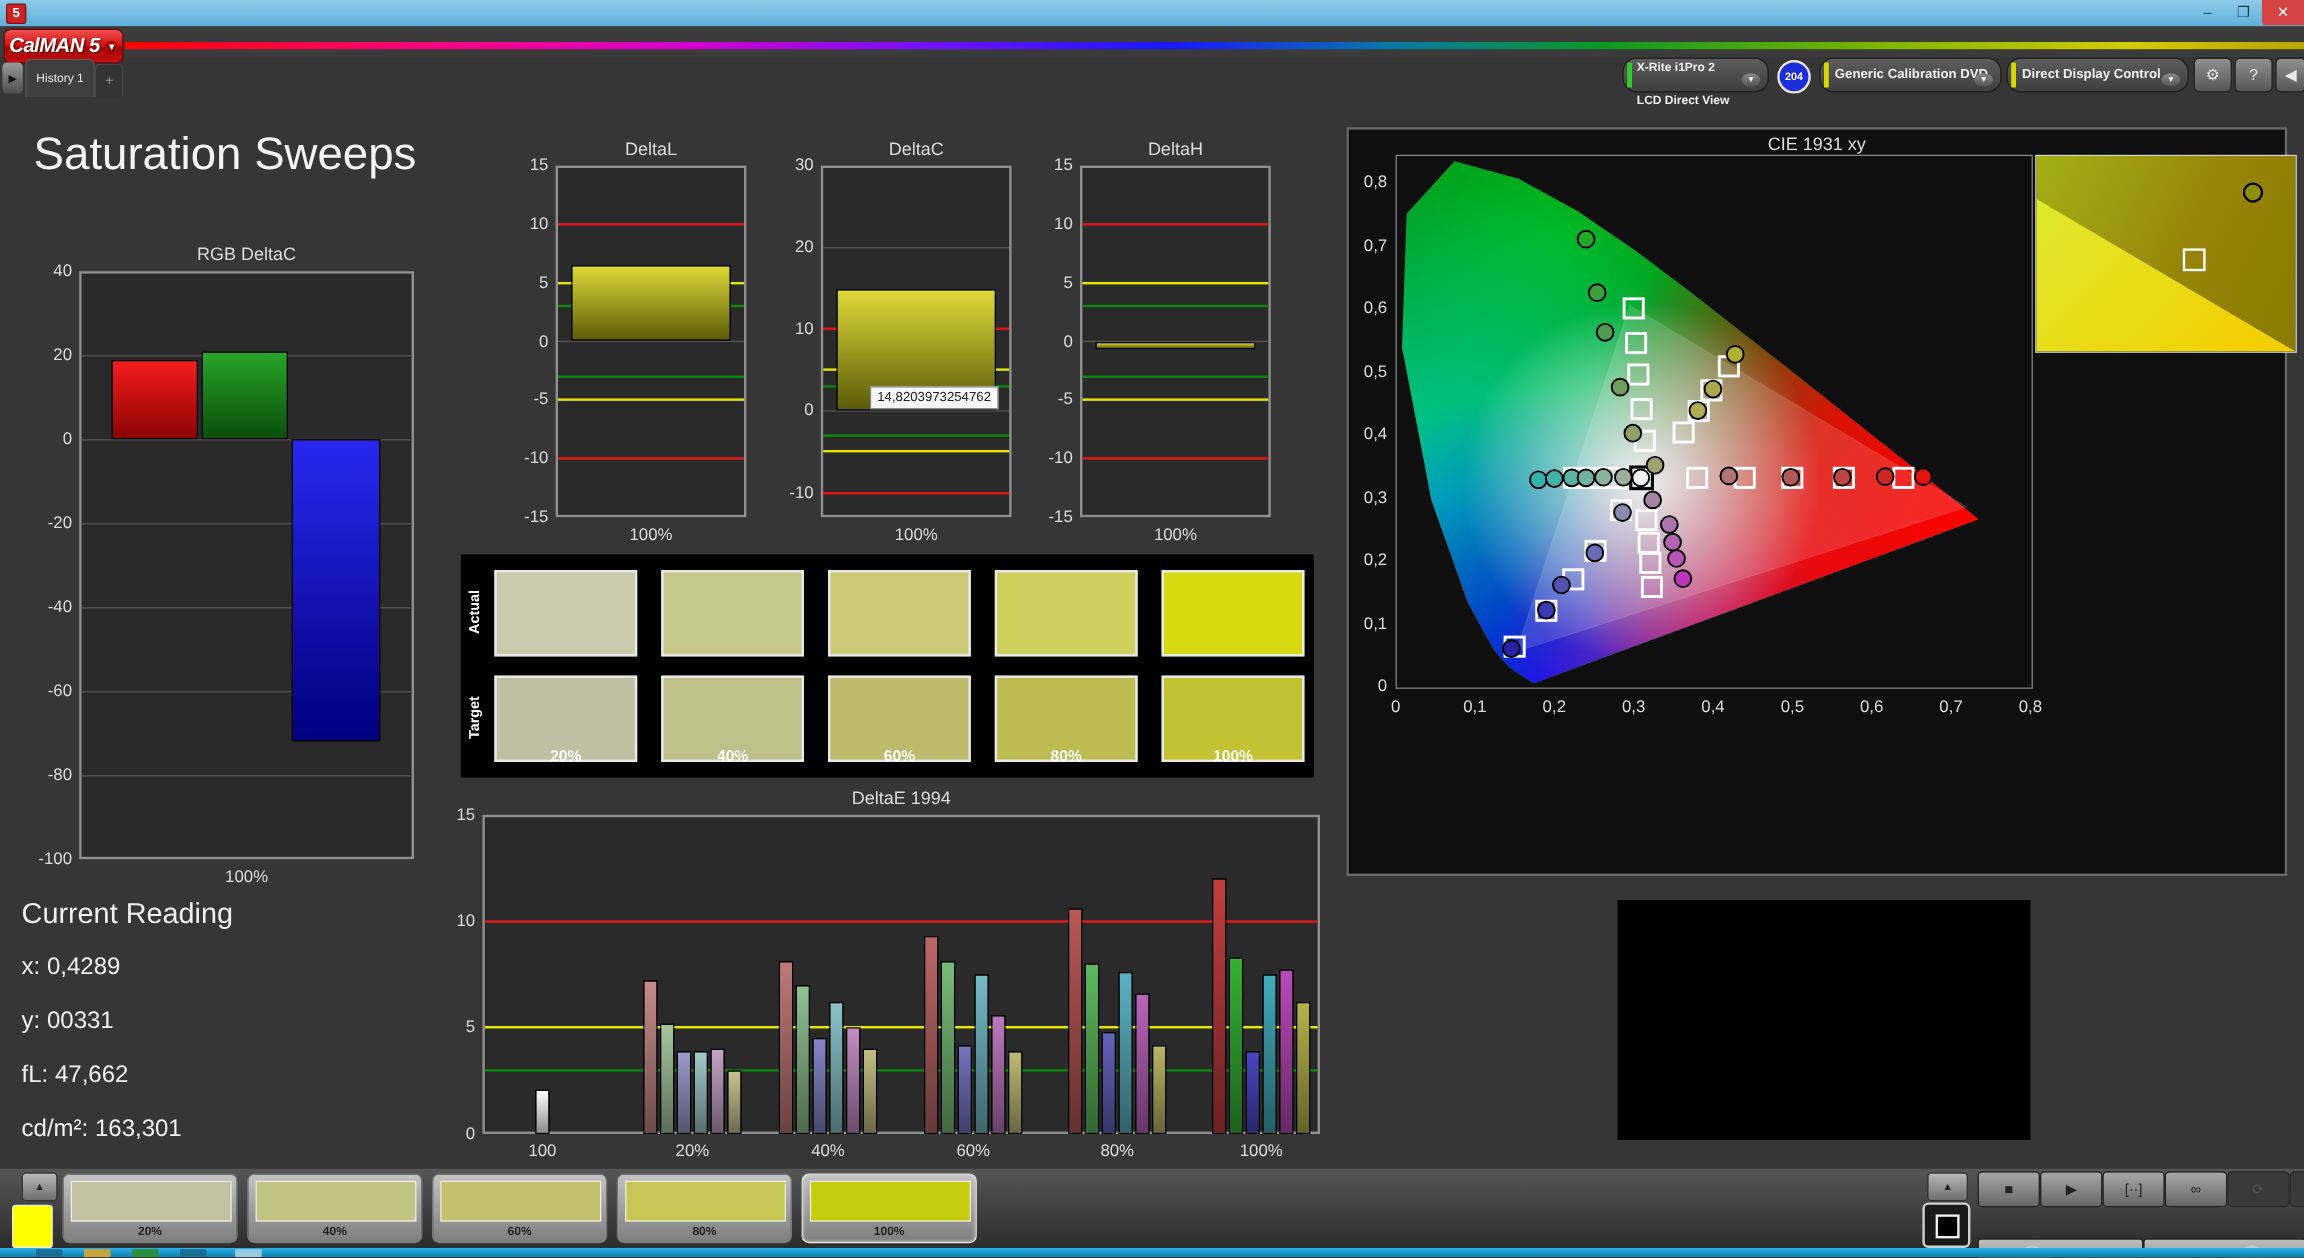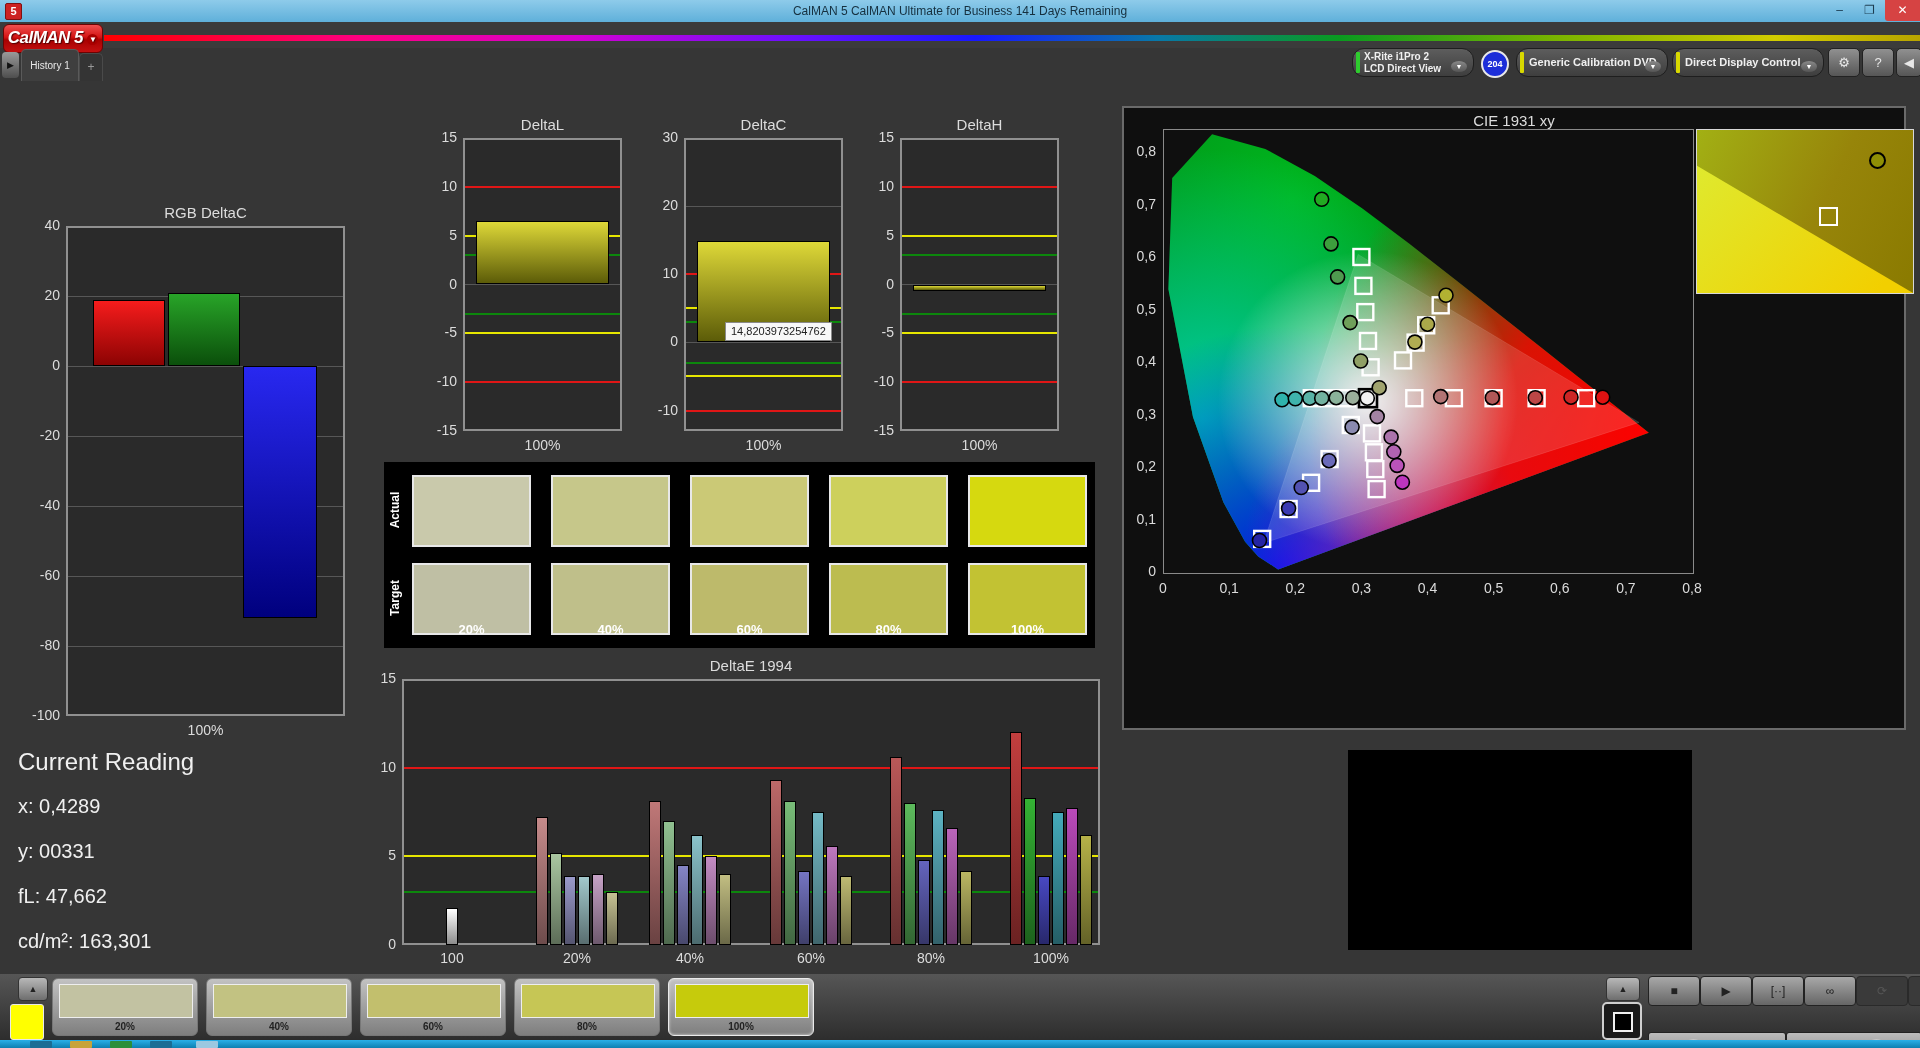--- a/index.html
+++ b/index.html
@@ -32,21 +32,21 @@
   .tab{position:absolute;left:21px;top:49px;width:56px;height:31px;background:#3f3f3f;
     border:1px solid #5a5a5a;border-bottom:none;border-radius:5px 5px 0 0;color:#e8e8e8;
     font-size:10px;text-align:center;line-height:31px;}
   .tabadd{position:absolute;left:79px;top:53px;width:22px;height:27px;background:#343434;
     border:1px solid #4a4a4a;border-bottom:none;border-radius:5px 5px 0 0;color:#999;
     font-size:12px;text-align:center;line-height:26px;}
   .devbtn{position:absolute;top:48px;height:27px;border-radius:12px;border:1px solid #1e1e1e;
     background:linear-gradient(#5d5d5d,#3e3e3e);color:#f0f0f0;}
   .devbtn .cbar{position:absolute;left:3px;top:3px;bottom:3px;width:4px;border-radius:1px;}
   .devbtn .l1{position:absolute;left:11px;top:2px;font-size:10px;font-weight:bold;}
-  .devbtn .l2{position:absolute;left:11px;top:14px;font-size:10px;font-weight:bold;text-align:center;}
+  .devbtn .l2{position:absolute;left:11px;top:30px;font-size:10px;font-weight:bold;text-align:center;}
   .devbtn .one{position:absolute;left:12px;top:0;height:27px;line-height:27px;font-size:11px;font-weight:bold;}
   .devbtn .arr{position:absolute;right:6px;bottom:4px;width:16px;height:11px;border-radius:50%;
     background:linear-gradient(#888,#555);color:#fff;font-size:7px;text-align:center;line-height:11px;}
   .badge{position:absolute;top:50px;width:24px;height:24px;border-radius:50%;background:#1c2ed8;
     border:2px solid #e8e8e8;color:#fff;font-size:9px;font-weight:bold;text-align:center;line-height:24px;}
   .sqbtn{position:absolute;top:48px;width:30px;height:27px;border-radius:5px;border:1px solid #222;
     background:linear-gradient(#909090,#565656);color:#e8e8e8;font-size:13px;text-align:center;line-height:27px;}
   
   .page-title{position:absolute;left:28px;top:108px;font-size:38px;font-weight:300;color:#f4f4f4;}
   .reading-title{position:absolute;left:18px;top:748px;font-size:24px;color:#f0f0f0;}
@@ -106,21 +106,20 @@
     background:linear-gradient(#2ab0e8,#0e7fb0);}
   .tbicon{position:absolute;top:1041px;width:22px;height:7px;border-radius:1px;}
 </style>
 </head>
 <body>
 
 <div id="app">
 
   <div class="titlebar">
     <div class="appicon">5</div>
-    <div class="title-text">CalMAN 5 CalMAN Ultimate for Business 141 Days Remaining</div>
     <div class="winbtn" style="right:66px">–</div>
     <div class="winbtn" style="right:36px">❐</div>
     <div class="winbtn close" style="right:0">✕</div>
   </div>
 
   <div class="header"></div>
   <div class="logo"><span>CalMAN 5</span> <span class="dd">▼</span></div>
   <div class="rainbow"></div>
 
   <div class="tabscroll">▶</div>
@@ -141,20 +140,21 @@
   </div>
   <div class="devbtn" style="left:1672px;width:150px;">
     <div class="cbar" style="background: rgb(216, 216, 0);"></div>
     <div class="one">Direct Display Control</div>
     <div class="arr">▼</div>
   </div>
   <div class="sqbtn" style="left:1828px">⚙</div>
   <div class="sqbtn" style="left:1862px">?</div>
   <div class="sqbtn" style="left:1896px;width:24px">◀</div>
 
+  <div class="page-title">Saturation Sweeps</div>
   <div class="reading-title">Current Reading</div>
   <div class="reading-line" style="top:795px">x: 0,4289</div>
   <div class="reading-line" style="top:840px">y: 00331</div>
   <div class="reading-line" style="top:885px">fL: 47,662</div>
   <div class="reading-line" style="top:930px">cd/m²: 163,301</div>
 
   <div id="charts">
       <div class="frame" style="left: 66px; top: 226px; width: 279px; height: 490px;"></div>
       <div class="ctitle" style="left: 36px; top: 204px; width: 339px;">RGB DeltaC</div>
       <div class="tick" style="left: 20px; top: 217px; width: 40px;">40</div>

